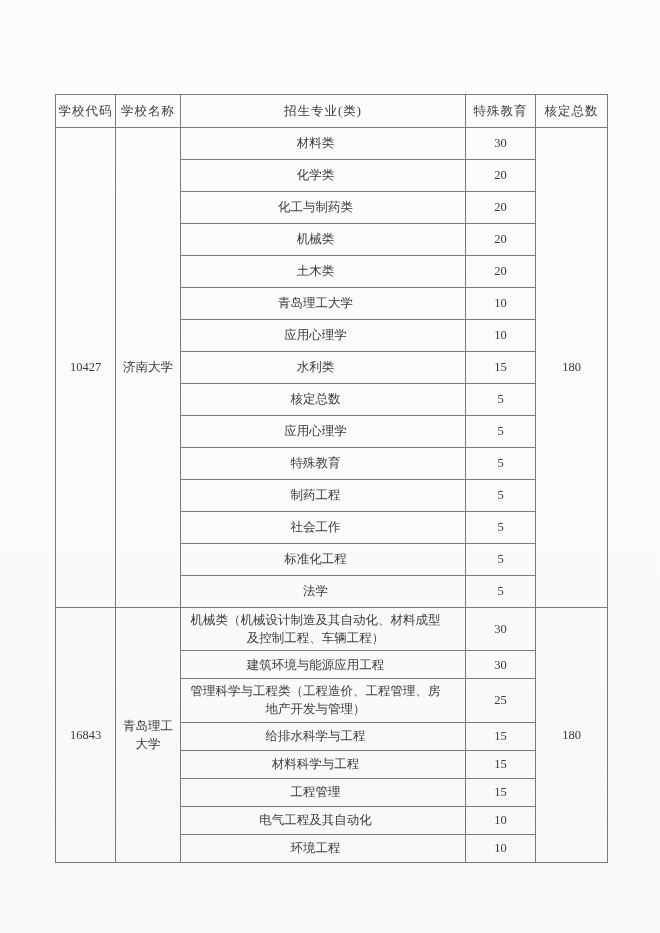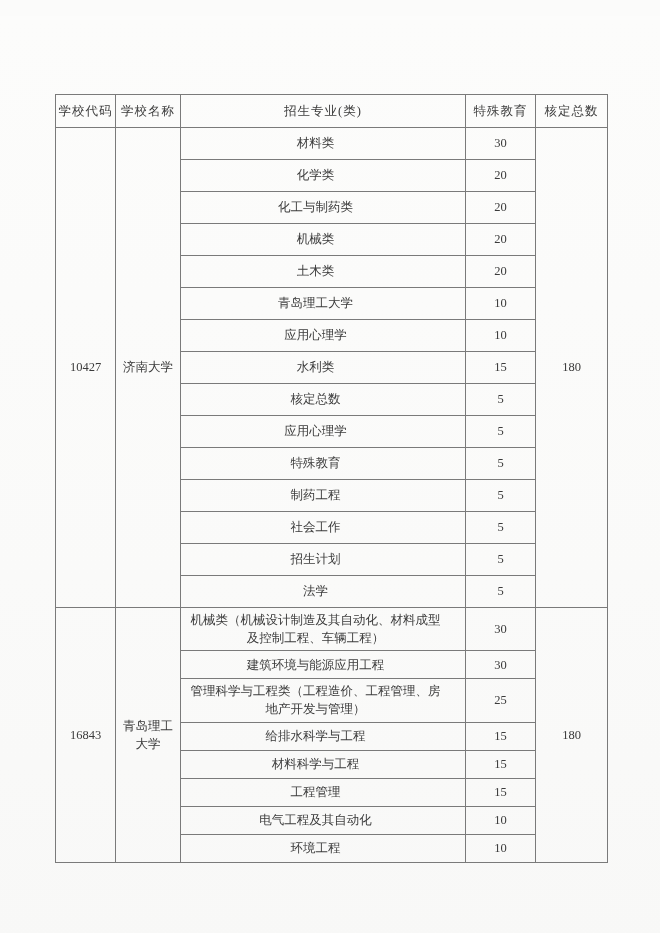--- a/index.html
+++ b/index.html
@@ -127,21 +127,21 @@
       </tr>
       <tr class="r-s1">
         <td class="major">制药工程</td>
         <td class="plan">5</td>
       </tr>
       <tr class="r-s1">
         <td class="major">社会工作</td>
         <td class="plan">5</td>
       </tr>
       <tr class="r-s1">
-        <td class="major">招生计划</td>
+        <td class="major">标准化工程</td>
         <td class="plan">5</td>
       </tr>
       <tr class="r-s1">
         <td class="major">法学</td>
         <td class="plan">5</td>
       </tr>
 
       <tr class="r-s2t">
         <td class="code" rowspan="8">16843</td>
         <td class="name" rowspan="8">青岛理工大学</td>

